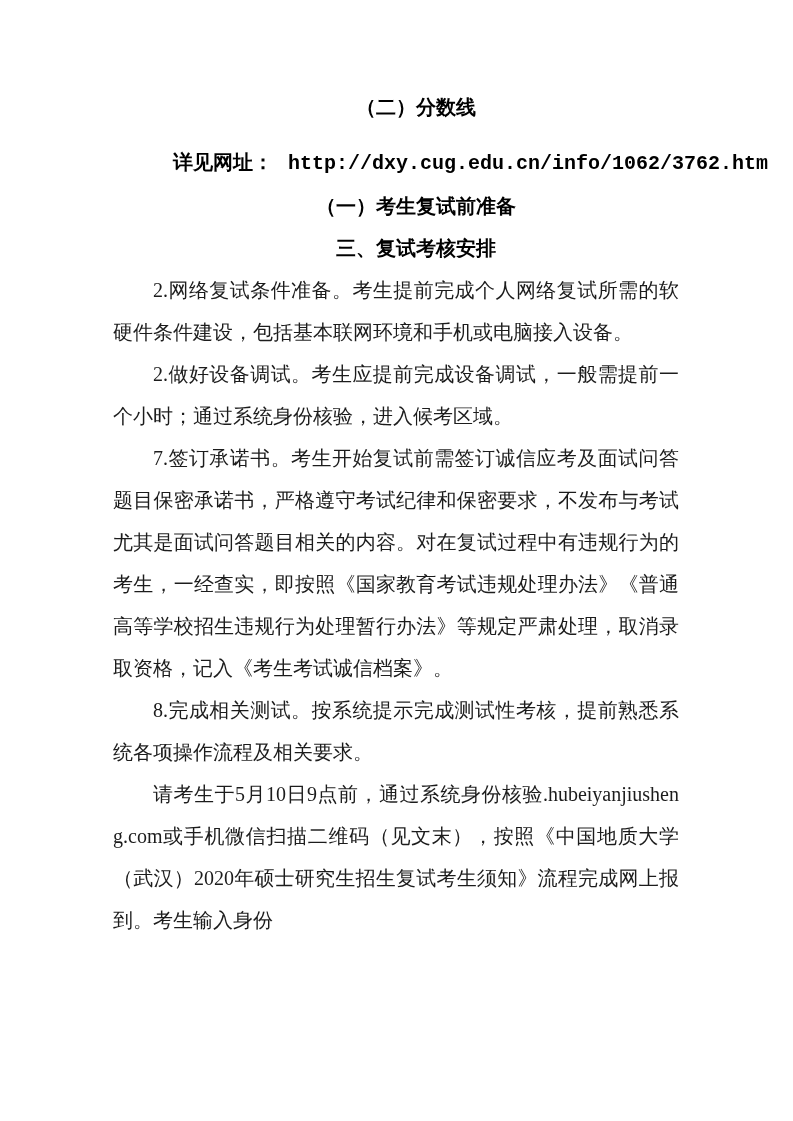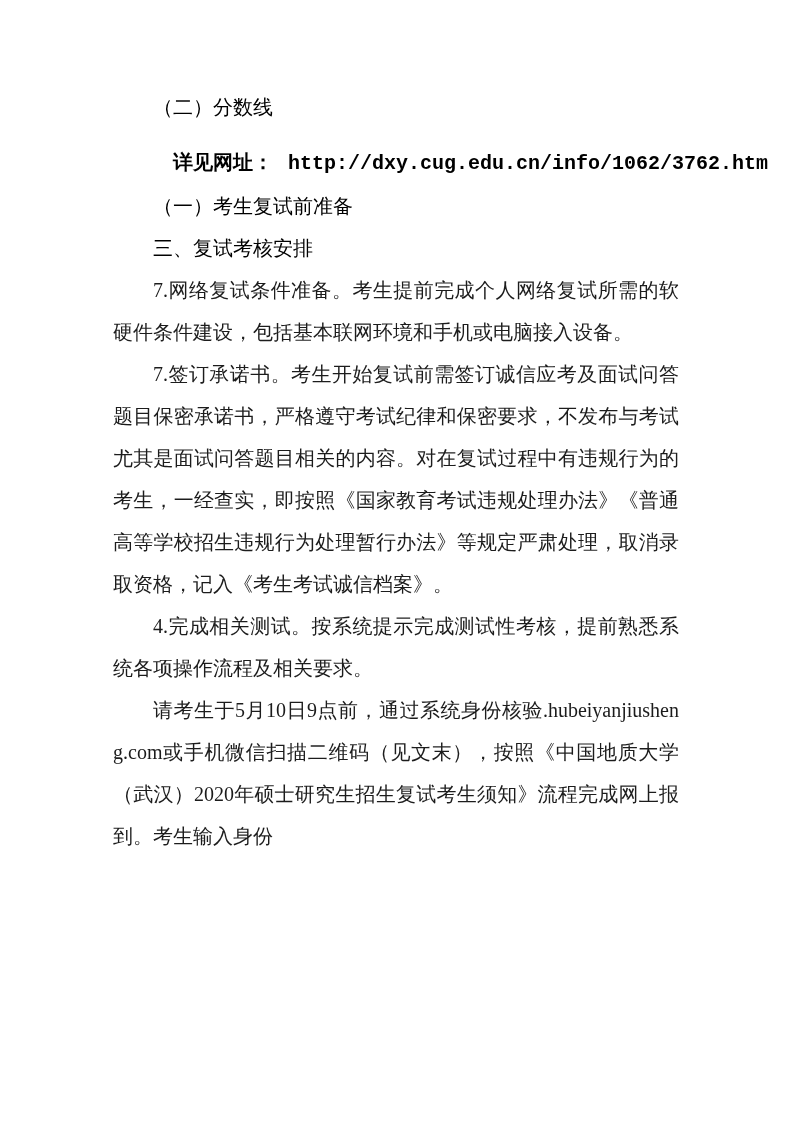--- a/index.html
+++ b/index.html
@@ -21,23 +21,23 @@
   }
   .page p {
     margin: 0;
     font-size: 20px;
     line-height: 42px;
     text-align: justify;
     text-indent: 2em;
     word-break: break-all;
   }
   .page p.heading {
-    font-weight: normal;
+    font-weight: bold;
     color: var(--heading-color, #000000);
-    text-align: left;
+    text-align: center;
   }
   .page p.url-line {
     font-weight: bold;
     color: var(--heading-color, #000000);
     text-indent: 3em;
     margin-top: 13px;
     text-align: left;
     white-space: nowrap;
   }
   .url-value {
@@ -55,24 +55,25 @@
   <p class="heading">（二）分数线</p>
 
   <p class="url-line">
     <span>详见网址：</span><span class="url-value">http://dxy.cug.edu.cn/info/1062/3762.htm</span>
   </p>
 
   <p class="heading">（一）考生复试前准备</p>
 
   <p class="heading">三、复试考核安排</p>
 
-  <p>7.网络复试条件准备。考生提前完成个人网络复试所需的软硬件条件建设，包括基本联网环境和手机或电脑接入设备。</p>
+  <p>2.网络复试条件准备。考生提前完成个人网络复试所需的软硬件条件建设，包括基本联网环境和手机或电脑接入设备。</p>
 
+  <p>2.做好设备调试。考生应提前完成设备调试，一般需提前一个小时；通过系统身份核验，进入候考区域。</p>
 
   <p>7.签订承诺书。考生开始复试前需签订诚信应考及面试问答题目保密承诺书，严格遵守考试纪律和保密要求，不发布与考试尤其是面试问答题目相关的内容。对在复试过程中有违规行为的考生，一经查实，即按照《国家教育考试违规处理办法》《普通高等学校招生违规行为处理暂行办法》等规定严肃处理，取消录取资格，记入《考生考试诚信档案》。</p>
 
-  <p>4.完成相关测试。按系统提示完成测试性考核，提前熟悉系统各项操作流程及相关要求。</p>
+  <p>8.完成相关测试。按系统提示完成测试性考核，提前熟悉系统各项操作流程及相关要求。</p>
 
 
 
   <p>请考生于5月10日9点前，通过系统身份核验.hubeiyanjiusheng.com或手机微信扫描二维码（见文末），按照《中国地质大学（武汉）2020年硕士研究生招生复试考生须知》流程完成网上报到。考生输入身份</p>
 
 </div>
 
 </body></html>

